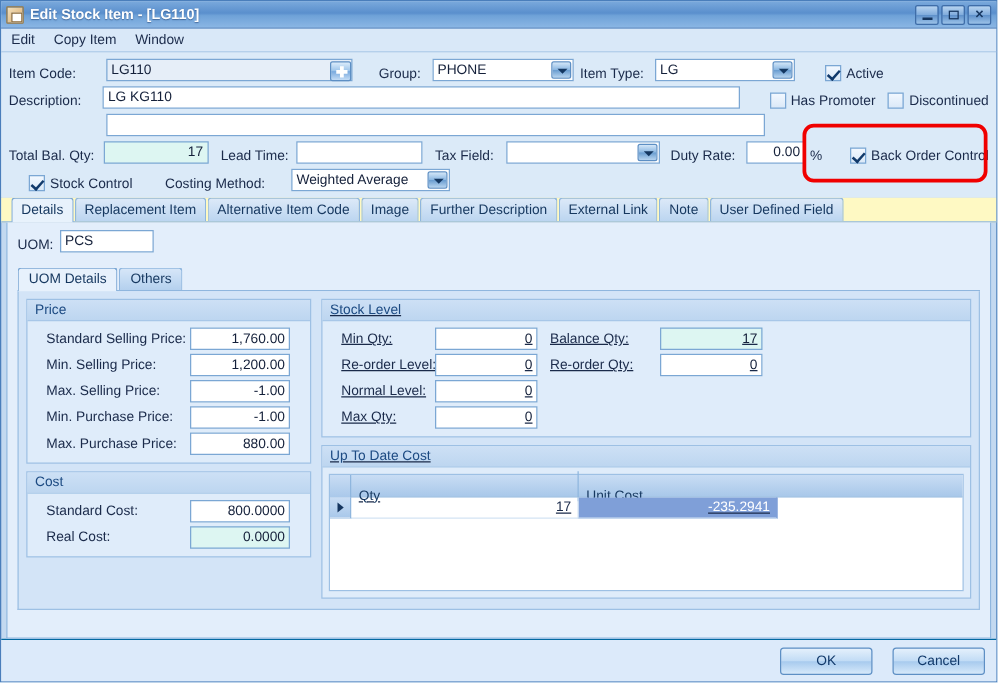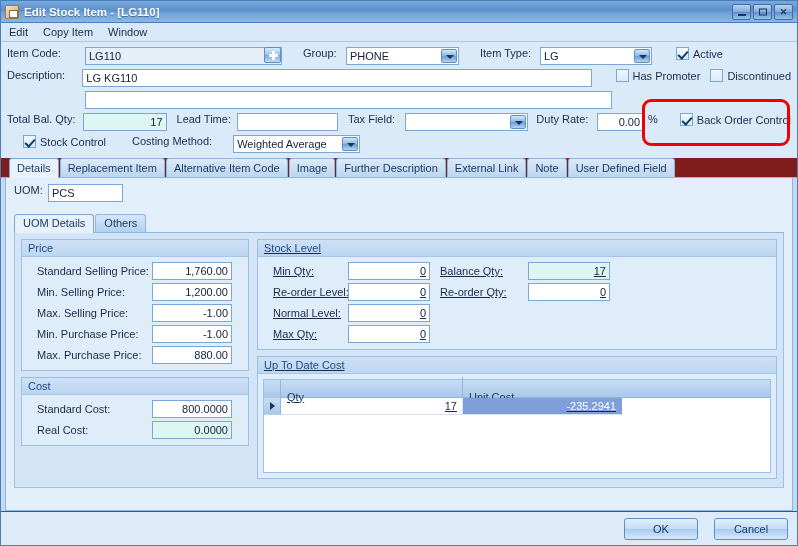--- a/index.html
+++ b/index.html
@@ -76,21 +76,21 @@
     flex: 0 0 auto;
   }
   .menu-item { padding: 1px 9px 1px 0; margin-right: 6px; font-size: 11px; color: #1a2a4a; cursor: default; }
   
   .header-form {
     background: #dbeaf8;
     padding: 5px 6px 4px 6px;
     flex: 0 0 auto;
     position: relative;
   }
-  .row { display: flex; align-items: flex-start; margin-bottom: 4px; }
+  .row { display: flex; align-items: flex-end; margin-bottom: 4px; }
   .lbl { white-space: nowrap; }
   .fld {
     background: #ffffff;
     border: 1px solid #7ba7d4;
     height: 18px;
     font-family: "Liberation Sans", sans-serif;
     font-size: 11px;
     color: #14203a;
     padding: 0 3px;
     line-height: 16px;
@@ -151,21 +151,21 @@
   .highlight-box {
     position: absolute;
     border: 3px solid #f00000;
     border-radius: 9px;
     pointer-events: none;
   }
   
   .tabstrip {
     display: flex; align-items: flex-end;
     padding-left: 8px;
-    background: #7f1d1d;
+    background: #fef9c3;
     border-bottom: 1px solid #8fb6de;
     height: 20px;
     flex: 0 0 auto;
   }
   .tab {
     border: 1px solid #8fb6de;
     border-bottom: none;
     border-radius: 3px 3px 0 0;
     background: linear-gradient(to bottom, #dce9f8, #bbd5f0);
     padding: 2px 7px 2px 7px;
@@ -327,21 +327,21 @@
 
     <div class="row">
       <div class="lbl" style="width:78px">Item Code:</div>
       <div class="fld readonly" style="width:197px">LG110</div>
       <div class="picker-btn"></div>
       <div class="lbl" style="width:43px; margin-left:22px">Group:</div>
       <div class="fld combo" style="width:113px">
         <span>PHONE</span>
         <span class="arrow"></span>
       </div>
-      <div class="lbl" style="width:60px; margin-left:21px">Item Type:</div>
+      <div class="lbl" style="width:60px; margin-left:5px">Item Type:</div>
       <div class="fld combo" style="width:112px">
         <span>LG</span>
         <span class="arrow"></span>
       </div>
       <div class="cbx checked" style="margin-left:24px">
         <span class="box"></span>
         <span>Active</span>
       </div>
     </div>
 

